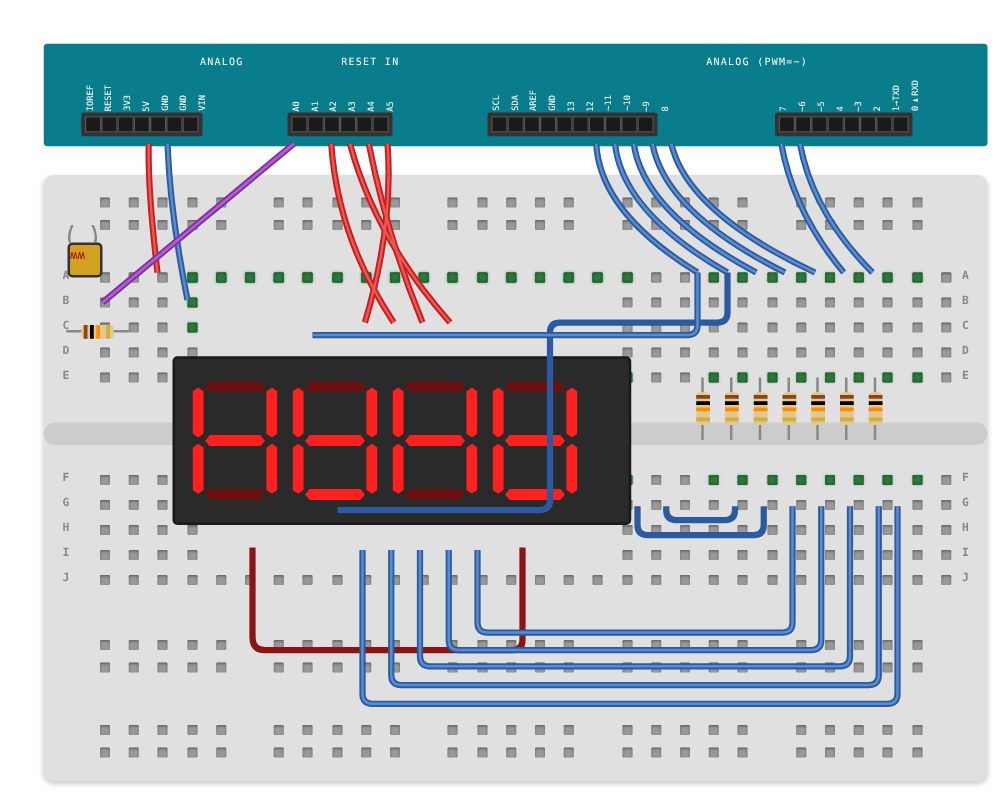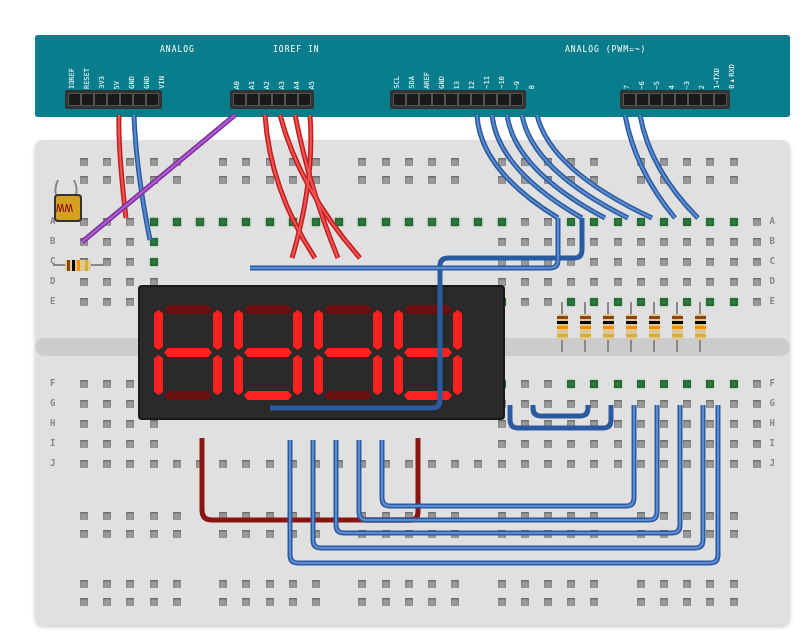--- a/index.html
+++ b/index.html
@@ -27,32 +27,32 @@
 .seg-g{top:43px;left:10px;width:48px;height:9px;clip-path:polygon(8% 0,92% 0,100% 50%,92% 100%,8% 100%,0 50%)}
 .resistor{position:absolute;width:15px;height:50px}
 .resistor-body{position:absolute;left:2px;top:12px;width:11px;height:26px;background:#e0c896;border-radius:3px}
 .resistor-lead{position:absolute;left:6px;width:2px;background:#888}
 .band{position:absolute;left:0;width:11px;height:3px}
 .resistor-h{position:absolute;width:50px;height:15px}
 .resistor-h .resistor-body{left:12px;top:2px;width:26px;height:11px}
 .resistor-h .band{top:0;width:3px;height:11px}
 .ldr{position:absolute;left:40px;top:170px;width:32px;height:42px}
 .ldr-body{position:absolute;left:4px;top:14px;width:24px;height:24px;background:#d4a020;border:2px solid #333;border-radius:4px}
-.ldr-zig{position:absolute;left:6px;top:19px;width:20px;height:14px;font-size:14px;color:#8b0000;overflow:hidden}
+.ldr-zig{position:absolute;left:6px;top:19px;width:20px;height:14px;font-size:10px;color:#8b0000;overflow:hidden}
 .wire{position:absolute;pointer-events:none}
 .row-label{position:absolute;font-size:9px;color:#888;font-weight:bold}
 </style>
 </head>
 <body>
 
 <div class="canvas">
 
 <div class="arduino">
   <div class="arduino-label" style="left:125px;top:10px">ANALOG</div>
-  <div class="arduino-label" style="left:238px;top:10px">IOREF IN</div>
+  <div class="arduino-label" style="left:238px;top:10px">RESET IN</div>
   <div class="arduino-label" style="left:530px;top:10px">ANALOG (PWM=~)</div>
   <div class="pin-row" style="left:30px">
     <div class="pin-group">
       <div class="pin"></div>
           <div class="pin"></div>
           <div class="pin"></div>
           <div class="pin"></div>
           <div class="pin"></div>
           <div class="pin"></div>
           <div class="pin"></div>

